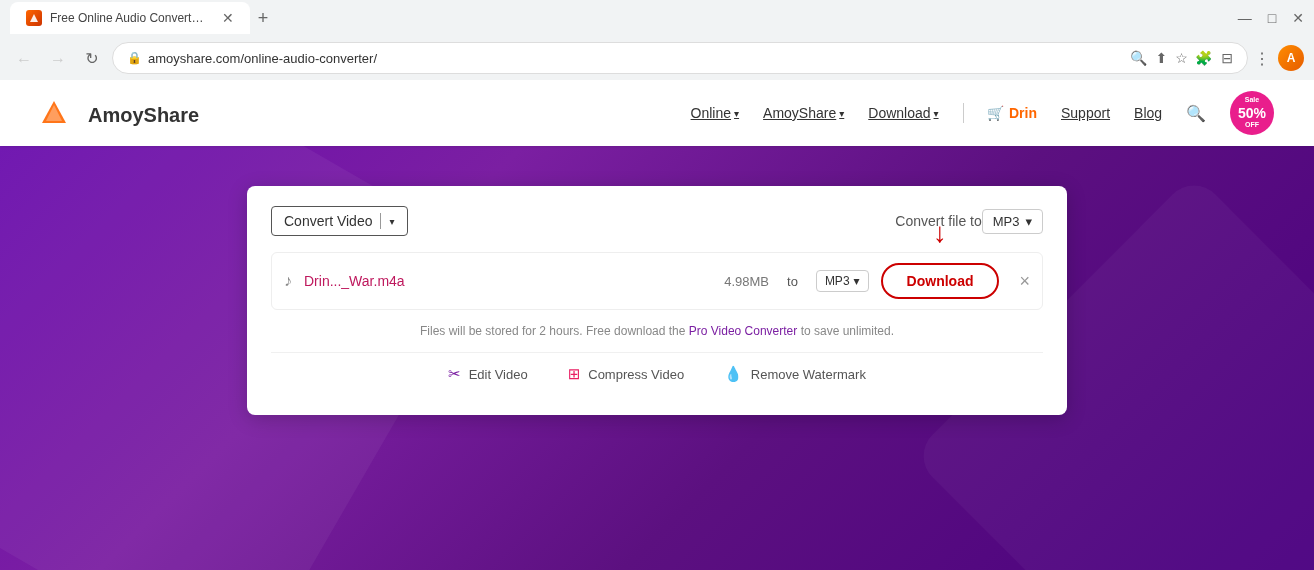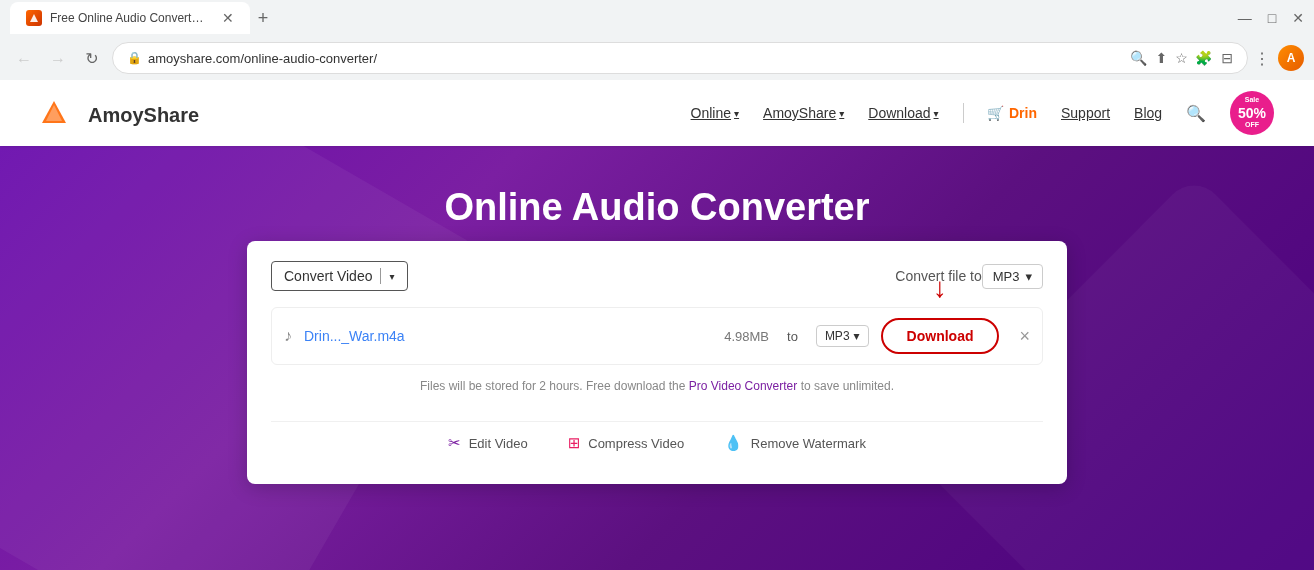--- a/index.html
+++ b/index.html
@@ -72,37 +72,37 @@
     .converter-top { display: flex; align-items: center; justify-content: space-between; margin-bottom: 16px; }
     .convert-video-btn { display: flex; align-items: center; border: 1.5px solid #555; border-radius: 4px; padding: 6px 12px; font-size: 14px; color: #333; cursor: pointer; gap: 8px; }
     .convert-video-btn .divider-v { width: 1px; height: 16px; background: #999; }
     .convert-video-btn .chevron { font-size: 10px; }
     .convert-file-to { display: flex; align-items: center; font-size: 14px; color: #555; }
     .format-select { border: 1px solid #ccc; border-radius: 4px; padding: 4px 10px; font-size: 13px; color: #333; cursor: pointer; display: flex; align-items: center; gap: 6px; }
 
     
     .file-row { display: flex; align-items: center; padding: 10px 12px; border: 1px solid #eee; border-radius: 6px; margin-bottom: 14px; gap: 12px; }
     .file-icon { color: #888; font-size: 16px; }
-    .file-name { font-size: 14px; color: #3b82f6; flex: 1; }
+    .file-name { font-size: 14px; color: #be185d; flex: 1; }
     .file-size { font-size: 13px; color: #777; min-width: 60px; text-align: right; }
     .file-to { font-size: 13px; color: #555; margin: 4px 6px; }
     .file-format { border: 1px solid #ccc; border-radius: 4px; padding: 3px 8px; font-size: 12px; color: #333; display: flex; align-items: center; gap: 4px; }
 
     
     .download-btn { background: white; color: #cc0000; border: 2px solid #cc0000; border-radius: 20px; padding: 8px 24px; font-size: 14px; font-weight: bold; cursor: pointer; position: relative; }
     .download-btn-wrapper { position: relative; }
     .red-arrow { position: absolute; top: -46px; left: 50%; transform: translateX(-50%); font-size: 28px; color: #cc0000; }
 
     .close-btn { color: #999; font-size: 18px; cursor: pointer; margin-left: 8px; }
 
     
     .convert-more { display: flex; justify-content: center; margin-bottom: 10px; }
     .convert-more-btn { border: 1.5px solid #7b1fa2; color: #7b1fa2; background: #fff; border-radius: 20px; padding: 8px 28px; font-size: 14px; cursor: pointer; }
 
-    .storage-note { text-align: center; font-size: 12px; color: #888; margin-bottom: 28px; }
+    .storage-note { text-align: center; font-size: 12px; color: #888; margin-bottom: 14px; }
     .storage-note a { color: #7b1fa2; }
 
     
     .bottom-tools { display: flex; justify-content: center; gap: 40px; padding: 12px 0; border-top: 1px solid #f0f0f0; }
     .tool-item { display: flex; align-items: center; gap: 8px; font-size: 13px; color: #555; cursor: pointer; }
     .tool-icon { font-size: 15px; }
     .tool-icon.scissors { color: #7b1fa2; }
     .tool-icon.compress { color: #e91e63; }
     .tool-icon.watermark { color: #2196f3; }
   </style>
@@ -188,21 +188,20 @@
       <span class="search-icon-btn">🔍</span>
       <div class="sale-badge">
         <span class="sale-text">Sale</span>
         <span class="percent">50%</span>
         <span class="off">OFF</span>
       </div>
     </div>
   </div>
 
   <div class="hero">
-    <h1 class="hero-title">Online Audio Converter</h1>
 
     <div class="converter-box">
 
       <div class="converter-top">
         <div class="convert-video-btn">
           <span>Convert Video</span>
           <span class="divider-v"></span>
           <span class="chevron">▾</span>
         </div>
         <div class="convert-file-to">

